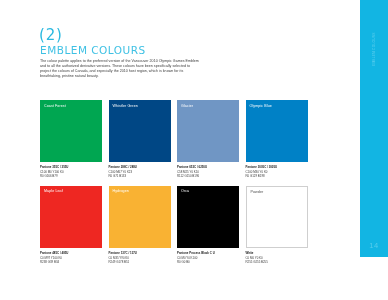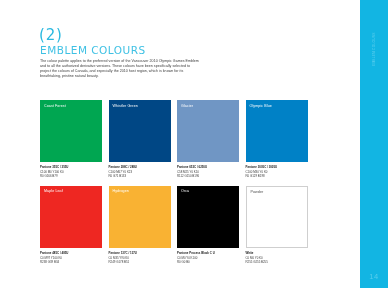--- a/index.html
+++ b/index.html
@@ -19,21 +19,21 @@
     inset: 0;
     background: #ffffff;
   }
 
   
   #sidebar {
     position: absolute;
     top: 0;
     right: 0;
     width: 28px;
-    height: 288px;
+    height: 257px;
     background: #12B5E3;
   }
   #sidebar-vertical-label {
     position: absolute;
     top: 36px;
     left: 0;
     width: 28px;
     text-align: center;
     font-size: 3.2px;
     letter-spacing: 0.25px;

